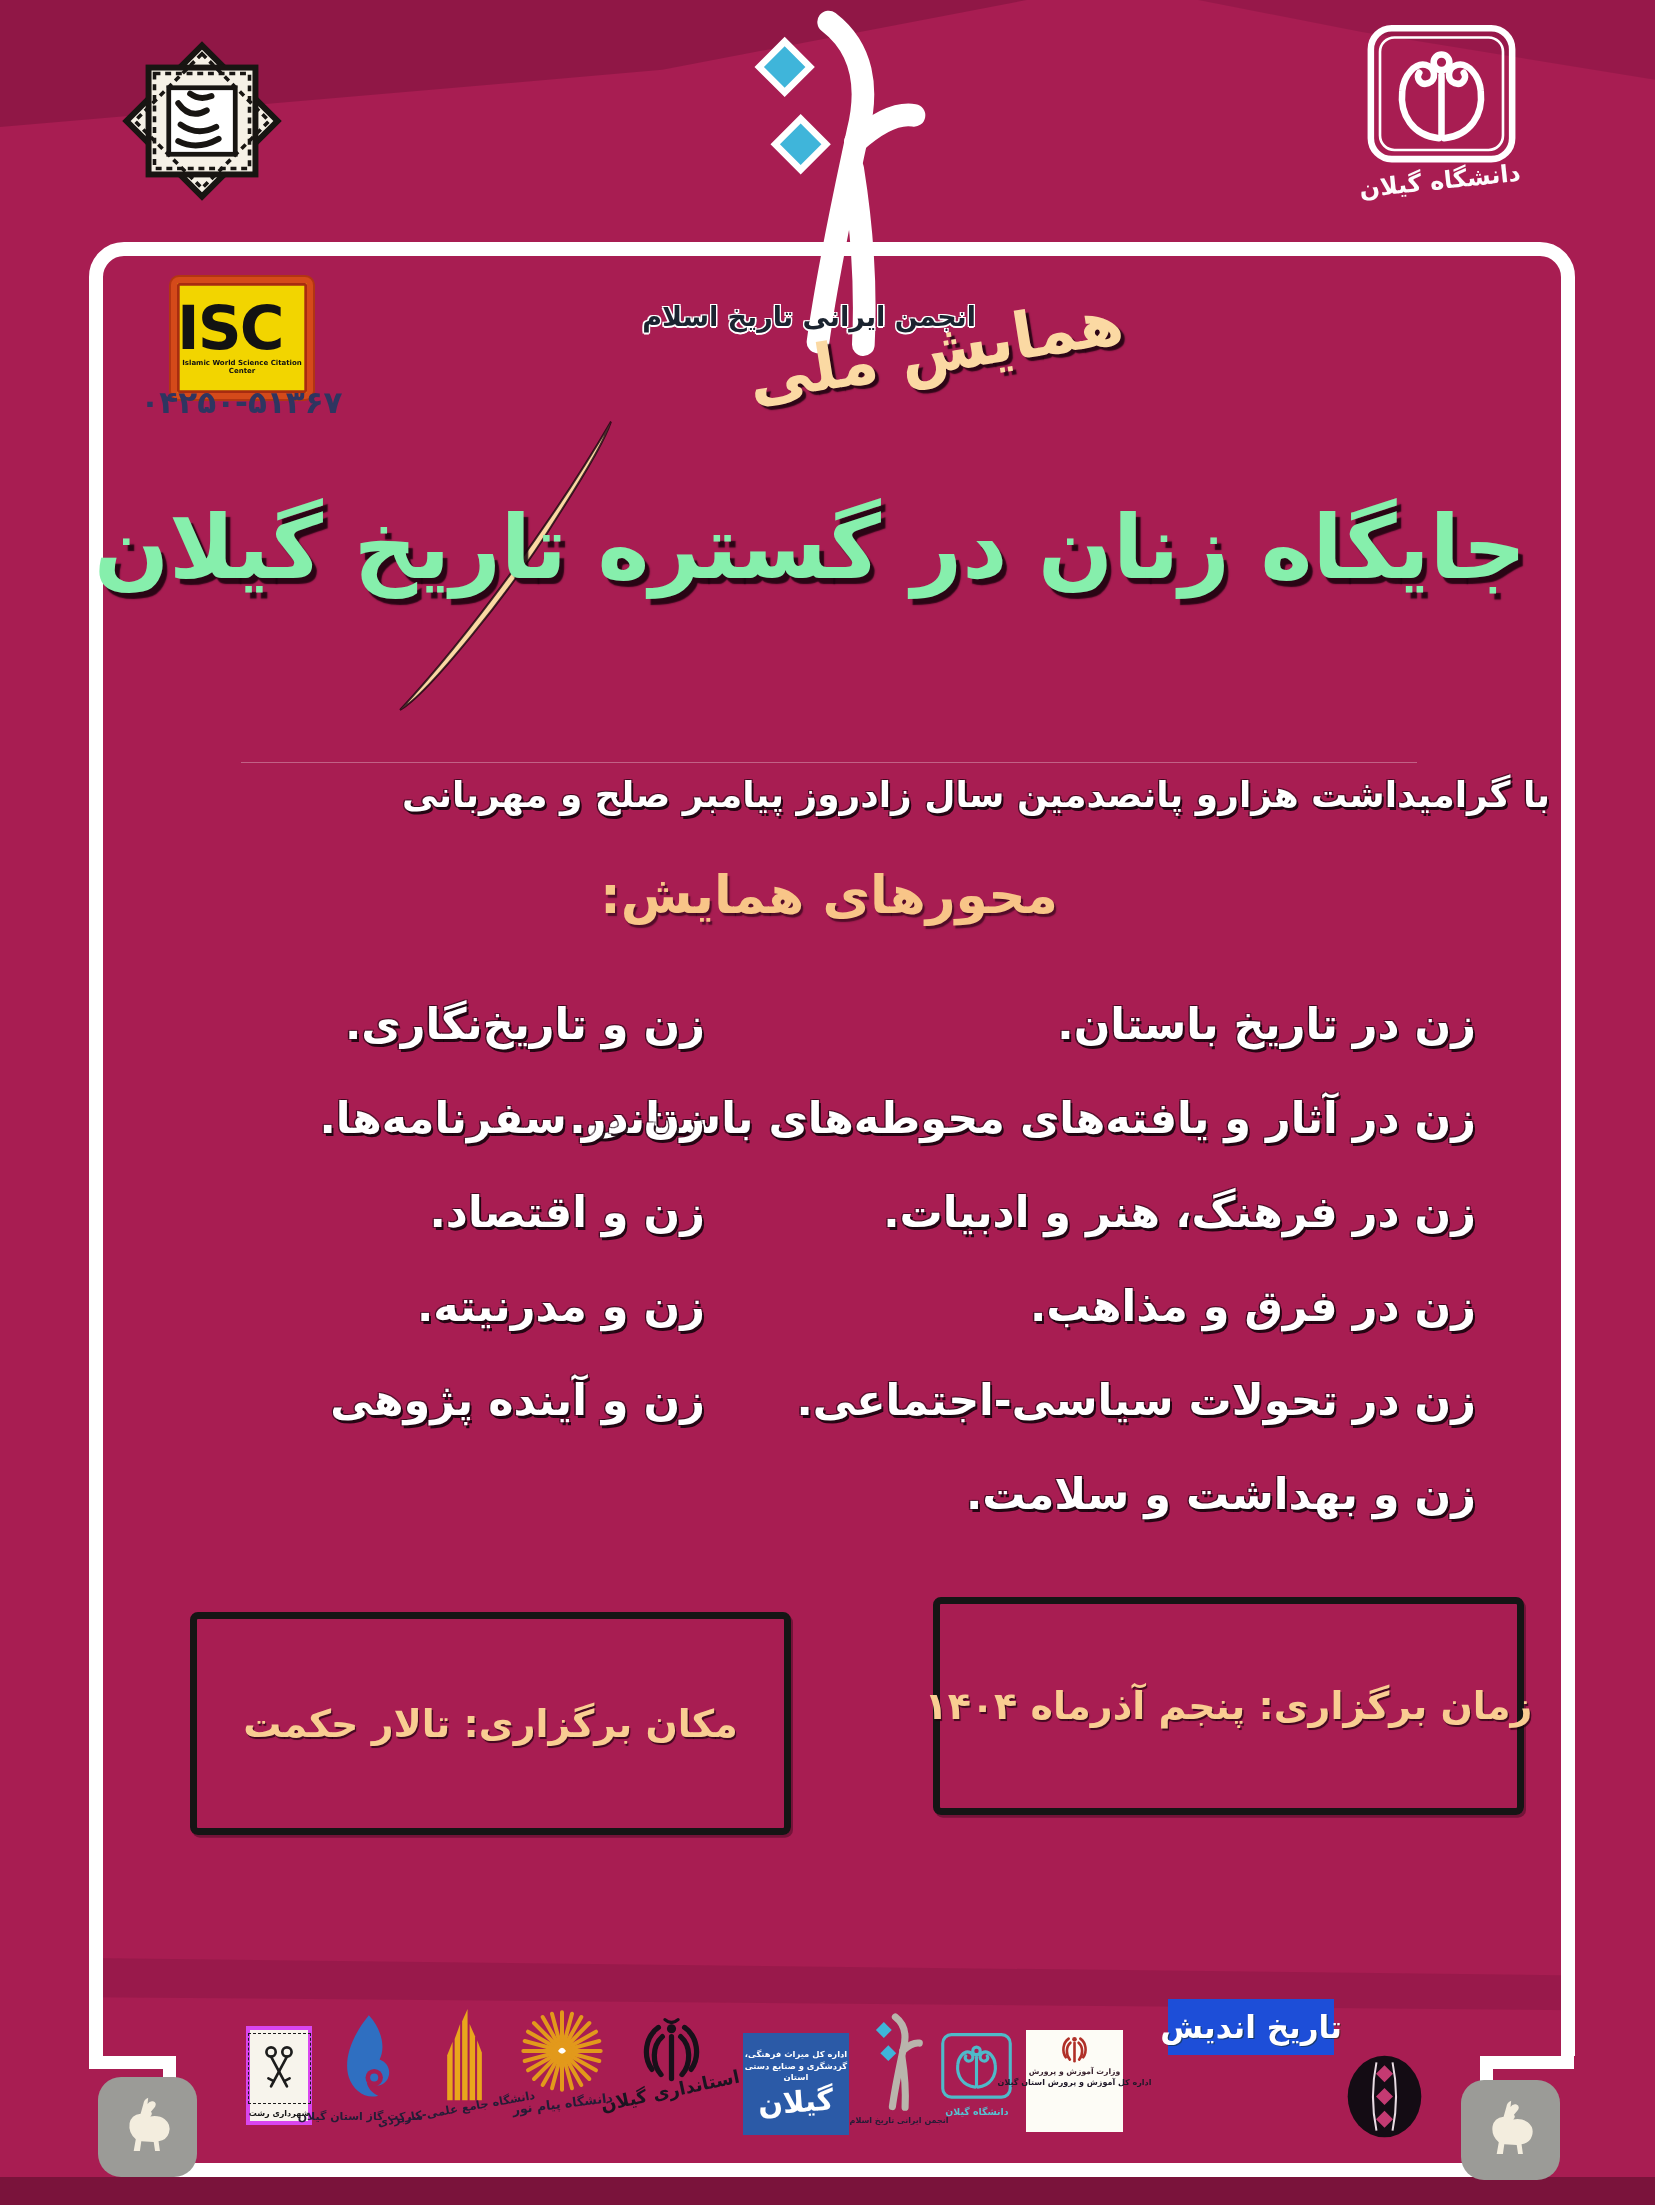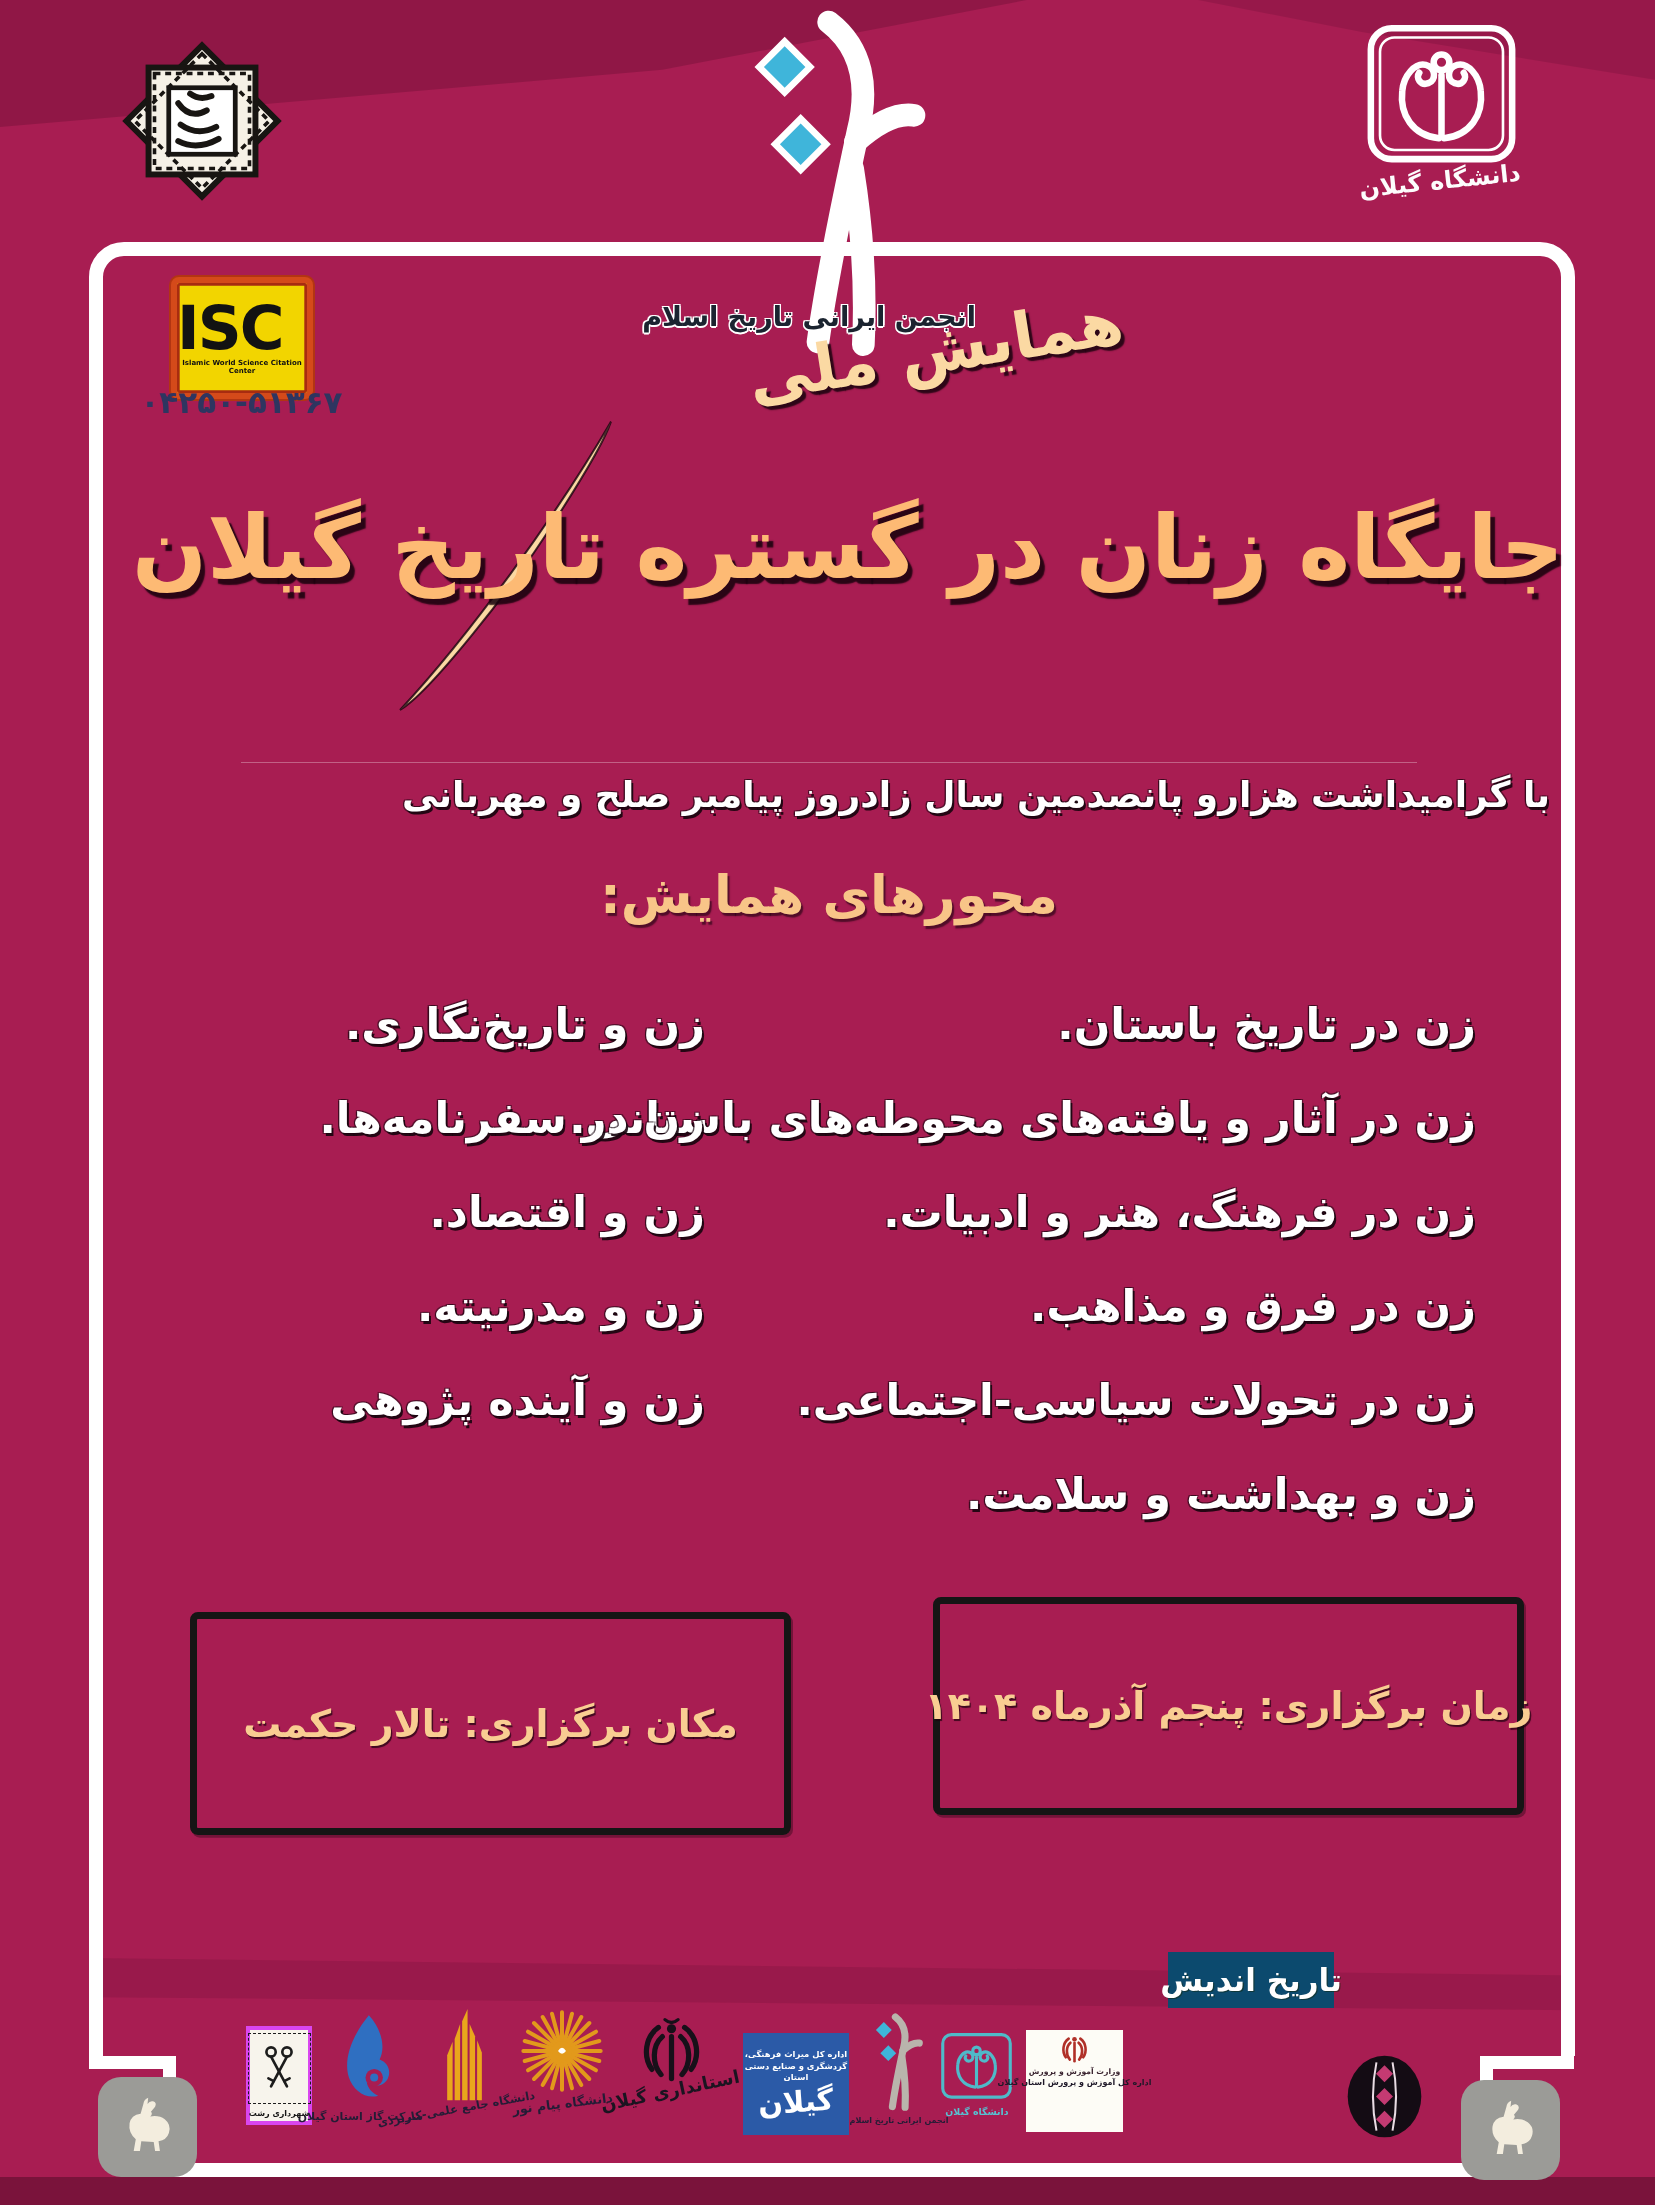--- a/index.html
+++ b/index.html
@@ -39,22 +39,22 @@
     color:#2E3560;letter-spacing:2px;z-index:4;direction:ltr;}
   .assoc-caption{left:695px;top:301px;width:281px;text-align:center;font-size:27px;font-weight:bold;
     color:#1b2430;z-index:5;
     text-shadow:1.3px 1.3px 0 #fff,-1.3px -1.3px 0 #fff,1.3px -1.3px 0 #fff,-1.3px 1.3px 0 #fff,0 2px 0 #fff;}
   .guilan-top-caption{left:1350px;top:167px;width:180px;text-align:center;font-size:24px;font-weight:bold;
     color:#fdfdfd;transform:rotate(-6deg);z-index:4;}
   
   .kicker{left:695px;top:313px;width:481px;text-align:center;font-size:64px;font-weight:bold;
     color:#FBD9A3;transform:rotate(-9deg);z-index:4;
     text-shadow:3.3px 4px 1.3px rgba(24,2,13,.85);}
-  .main-title{left:94px;top:496px;width:1470px;text-align:right;font-size:88px;font-weight:bold;
-    color:#fdba74;z-index:4;text-shadow:4.7px 6px 1.3px rgba(24,2,13,.88);}
+  .main-title{left:94px;top:496px;width:1470px;text-align:left;font-size:88px;font-weight:bold;
+    color:#86efac;z-index:4;text-shadow:4.7px 6px 1.3px rgba(24,2,13,.88);}
   .subtitle{left:107px;top:774px;width:1443px;text-align:right;font-size:36px;font-weight:bold;
     color:#ffffff;z-index:4;
     text-shadow:2px 2.7px 0 rgba(22,4,13,.9),-1.3px -1.3px 0 rgba(22,4,13,.5),1.3px -1.3px 0 rgba(22,4,13,.5),-1.3px 1.3px 0 rgba(22,4,13,.5);}
   .themes-heading{left:428px;top:865px;width:802px;text-align:center;font-size:52px;font-weight:bold;
     color:#F8C588;z-index:4;text-shadow:2px 2.7px 1.3px rgba(24,2,13,.6);}
   .theme-col{z-index:4;text-align:right;}
   .theme-col .t-item{font-size:43px;font-weight:bold;color:#fff;line-height:94px;white-space:nowrap;
     text-shadow:2px 2.7px 0 rgba(22,4,13,.9),-1.3px -1.3px 0 rgba(22,4,13,.5),1.3px -1.3px 0 rgba(22,4,13,.5),-1.3px 1.3px 0 rgba(22,4,13,.5);}
   .col-right{right:180px;top:977px;}
   .col-left{right:951px;top:977px;}
@@ -76,21 +76,21 @@
   .rasht-inner{width:61px;height:69px;border:1.3px dashed #1c1c1c;display:flex;align-items:center;justify-content:center;}
   .rasht-cap{font-size:8px;font-weight:bold;color:#151515;}
   .miras-tile{left:743px;top:2033px;width:106px;height:102px;background:#2B5AA7;z-index:4;
     display:flex;flex-direction:column;align-items:center;justify-content:center;color:#fff;text-align:center;}
   .miras-small{font-size:8.4px;font-weight:bold;line-height:1.35;}
   .miras-big{font-size:29px;font-weight:bold;transform:rotate(-4deg);margin-top:1.3px;}
   .amoozesh-tile{left:1026px;top:2030px;width:97px;height:102px;background:#fdfcf6;z-index:4;
     display:flex;flex-direction:column;align-items:center;justify-content:flex-start;padding-top:4px;box-sizing:border-box;}
   .amoozesh-l1{font-size:7.7px;font-weight:bold;color:#3a2430;margin-top:1.3px;}
   .amoozesh-l2{font-size:8px;font-weight:bold;color:#1e1828;margin-top:2px;}
-  .green-tile{left:1168px;top:1952px;width:166px;height:56px;background:#0c4a6e;z-index:4;
+  .green-tile{left:1168px;top:1999px;width:166px;height:56px;background:#1d4ed8;z-index:4;
     display:flex;align-items:center;justify-content:center;}
   .green-text{font-size:31px;font-weight:bold;color:#fff;text-shadow:1.3px 1.3px 0 rgba(20,40,10,.5);}
   svg{display:block;}
 </style>
 </head>
 <body>
 
 <div class="poster">
 
   <div class="abs shade-top"></div>

